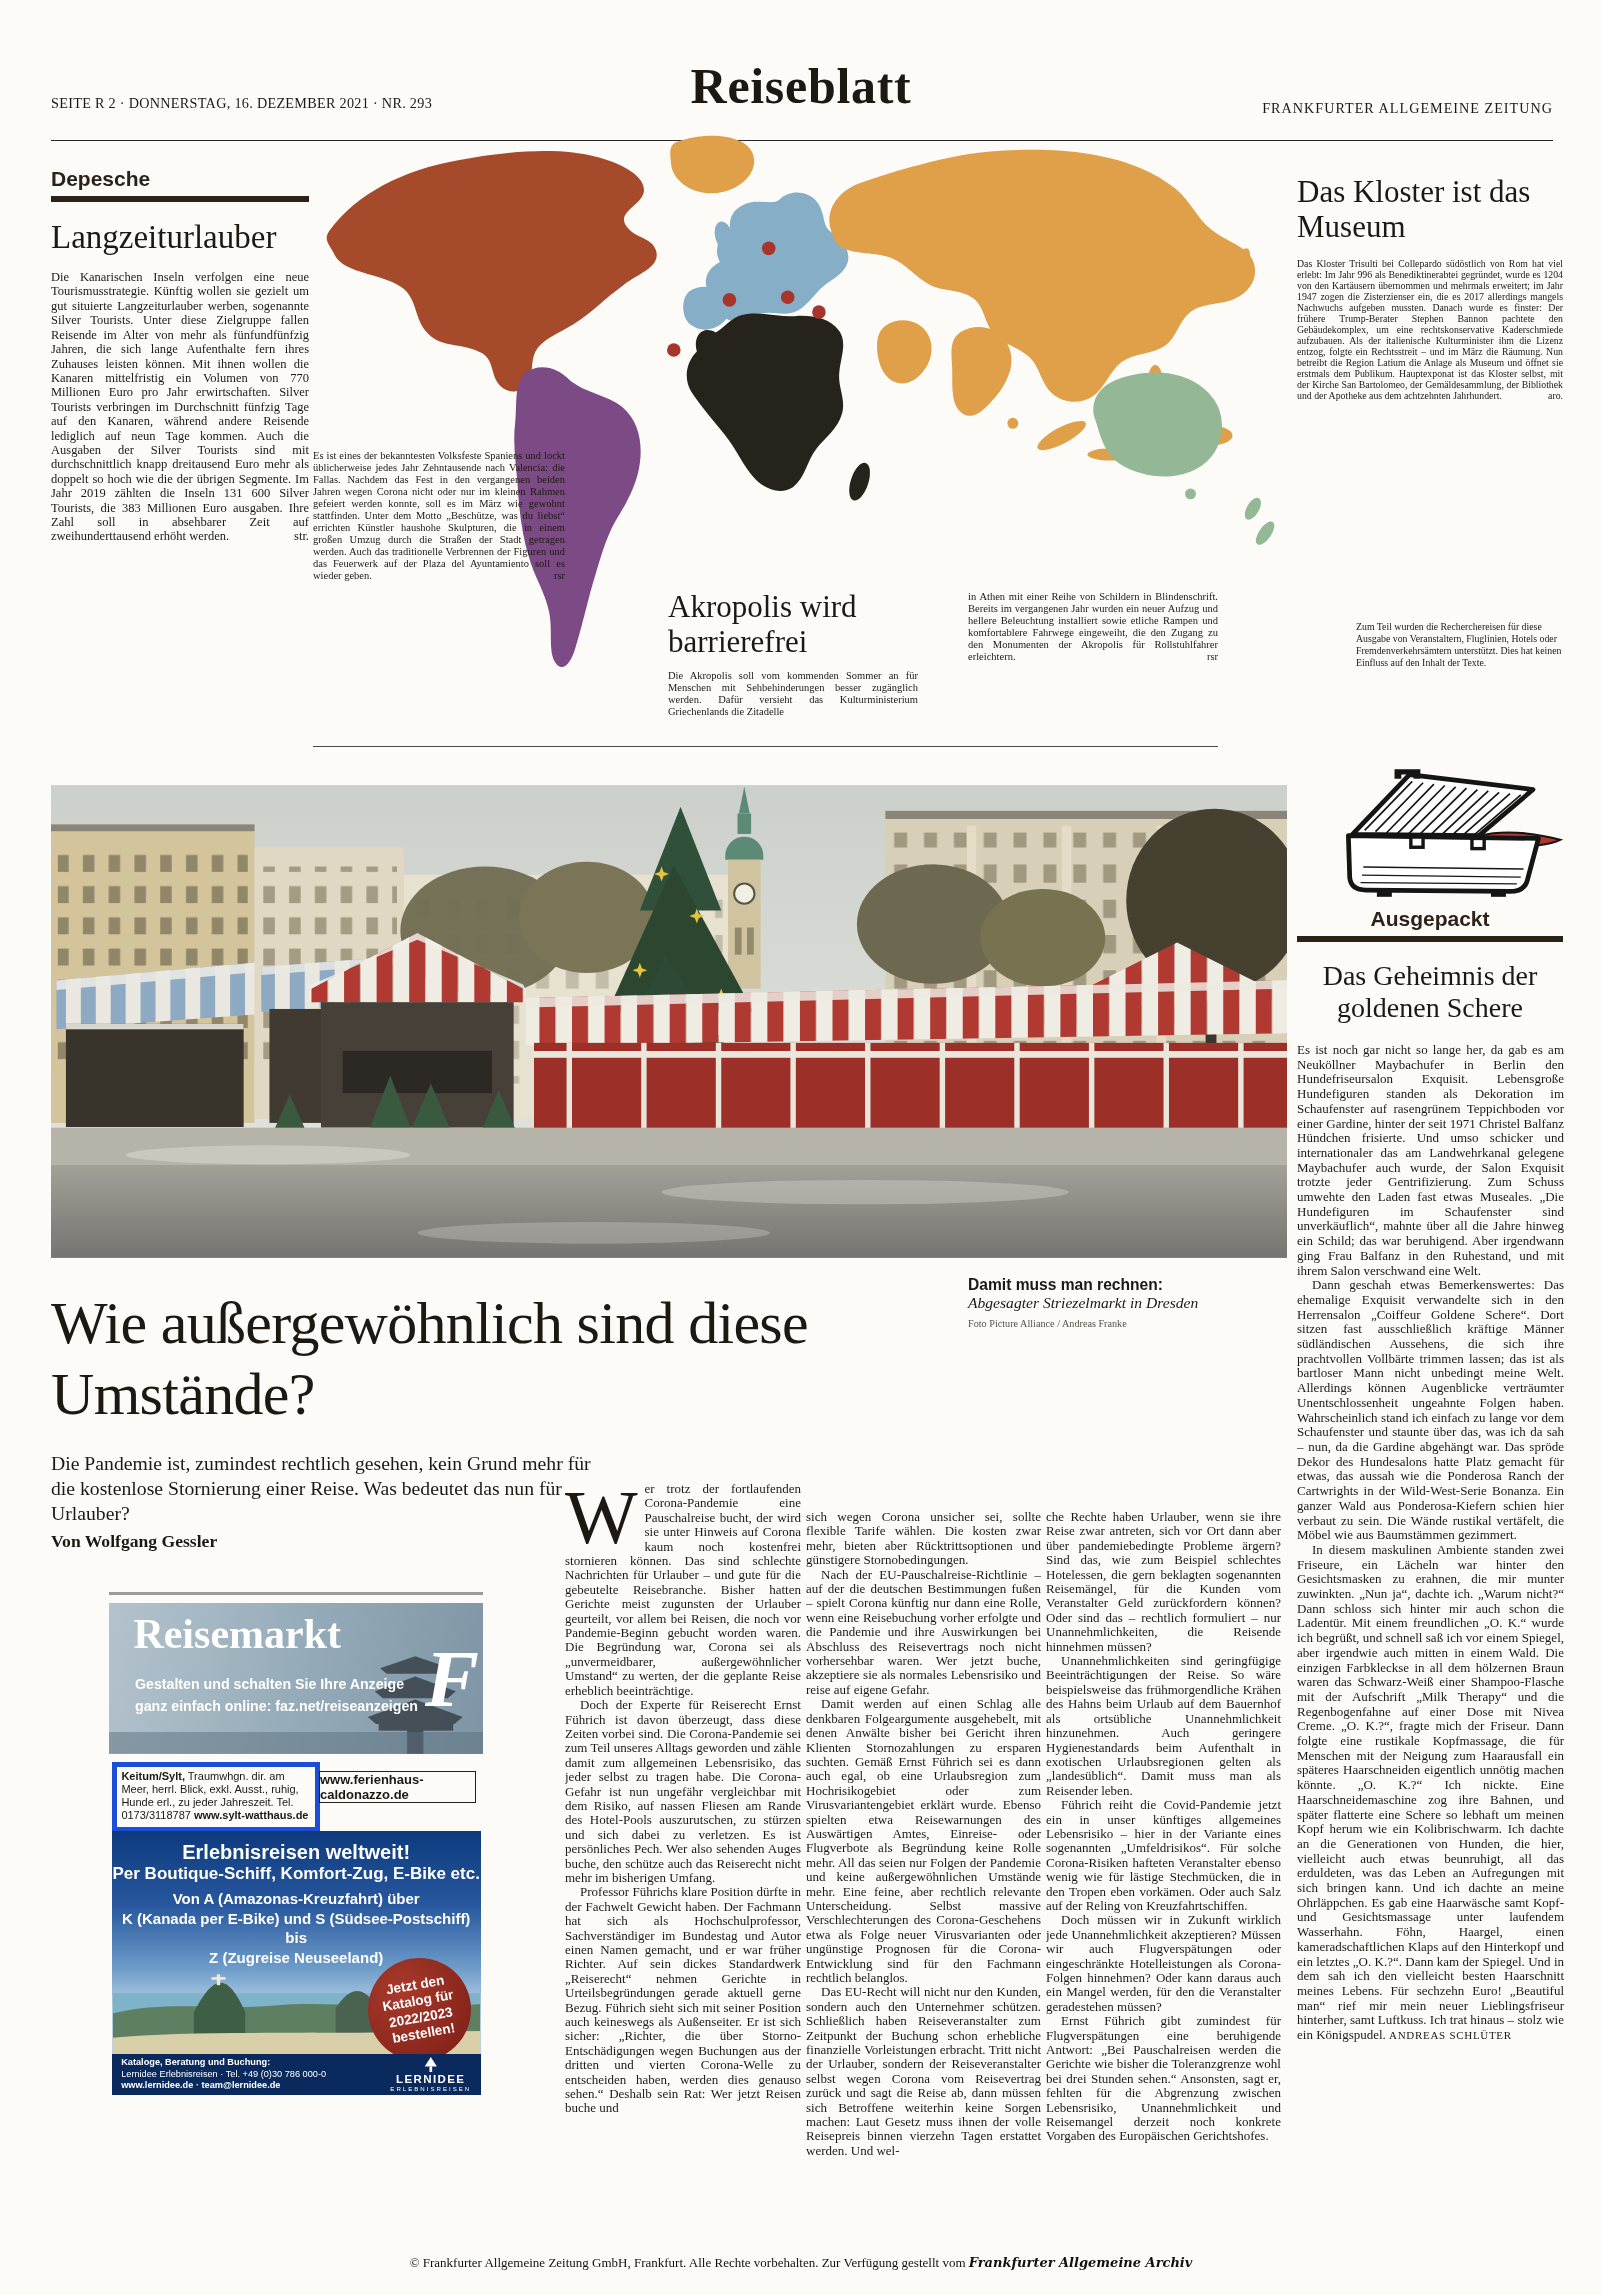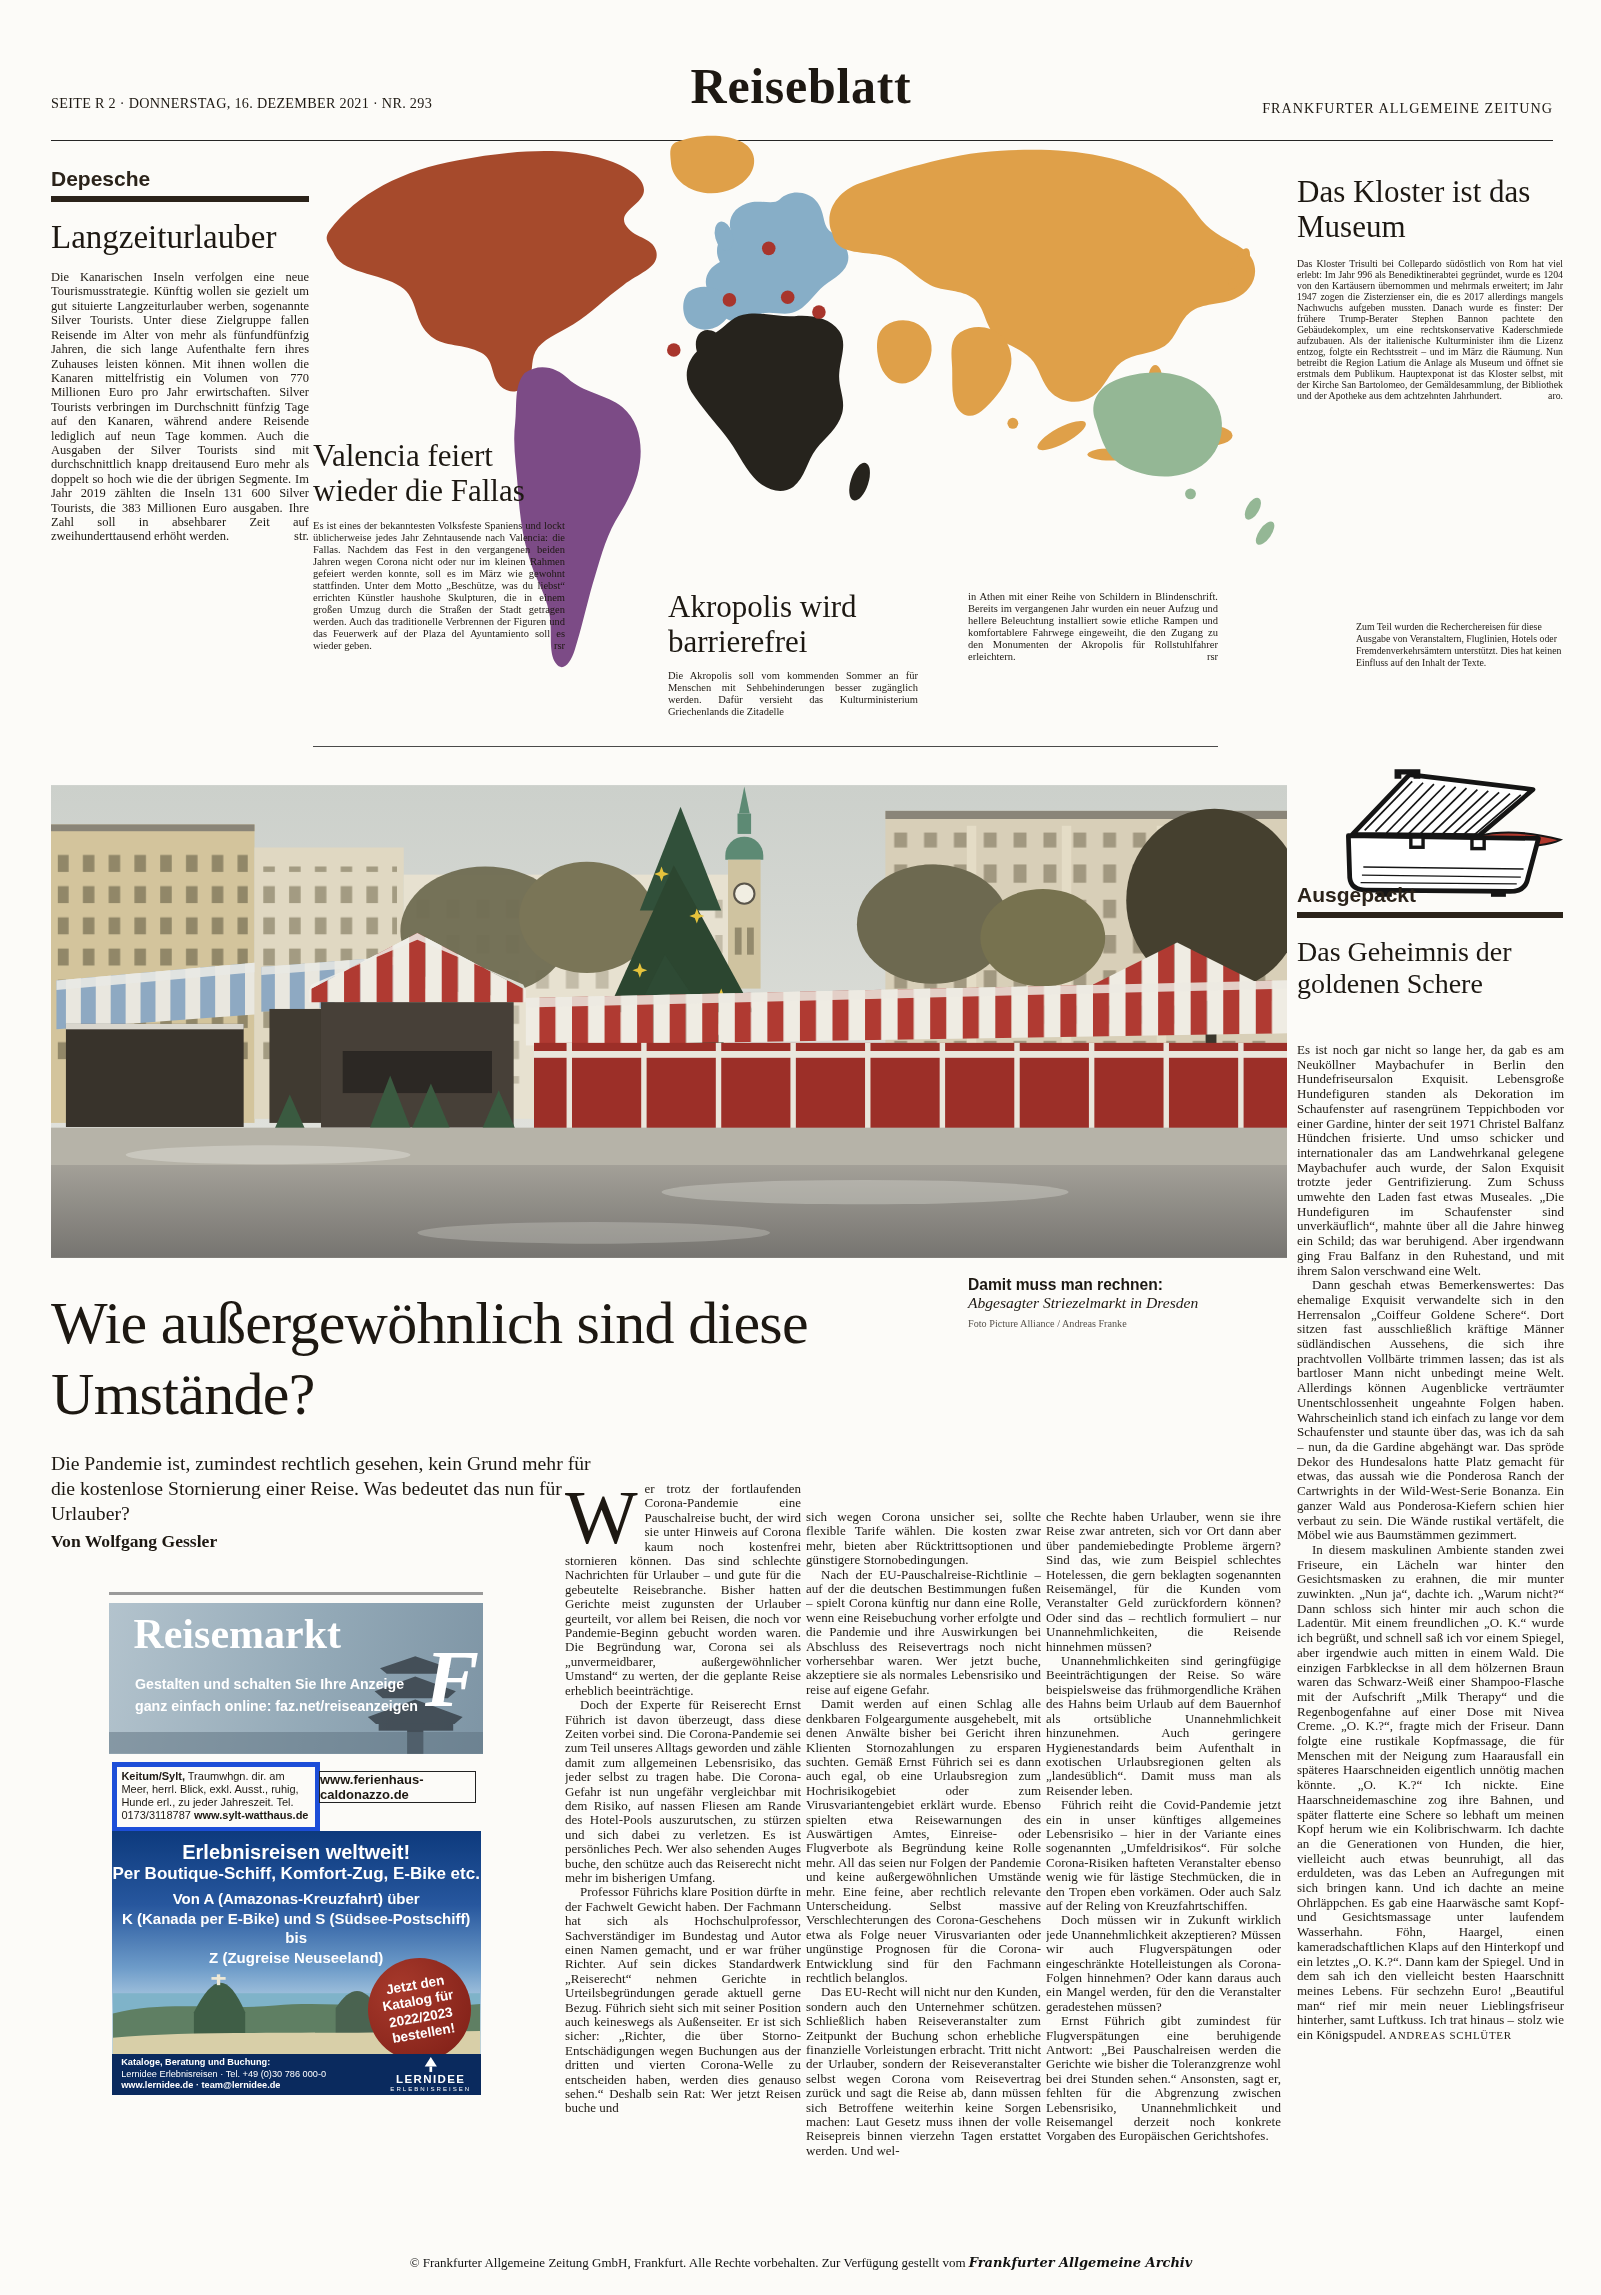--- a/index.html
+++ b/index.html
@@ -127,21 +127,20 @@
   <div class="abs" style="left:51px;top:167px;width:258px;">
     <div class="kicker">Depesche</div>
     <div class="kicker-bar"></div>
     <h2 class="h-side" style="margin:17.6px 0 0 0;font-size:33px;">Langzeiturlauber</h2>
     <div class="jtext b-depesche" style="margin-top:15px;">
       <p class="para ni"><span>Die Kanarischen Inseln verfolgen eine neue Tourismusstrategie. Künftig wollen sie gezielt um gut situierte Langzeiturlauber werben, sogenannte Silver Tourists. Unter diese Zielgruppe fallen Reisende im Alter von mehr als fünfundfünfzig Jahren, die sich lange Aufenthalte fern ihres Zuhauses leisten können. Mit ihnen wollen die Kanaren mittelfristig ein Volumen von 770 Millionen Euro pro Jahr erwirtschaften. Silver Tourists verbringen im Durchschnitt fünfzig Tage auf den Kanaren, während andere Reisende lediglich auf neun Tage kommen. Auch die Ausgaben der Silver Tourists sind mit durchschnittlich knapp dreitausend Euro mehr als doppelt so hoch wie die der übrigen Segmente. Im Jahr 2019 zählten die Inseln 131 600 Silver Tourists, die 383 Millionen Euro ausgaben. Ihre Zahl soll in absehbarer Zeit auf zweihunderttausend erhöht werden.</span> <span class="sig">str.</span></p>
     </div>
   </div>
 
   <div class="abs" style="left:313px;top:438px;width:252px;">
-    <h2 class="h-side" style="margin:0;">Valencia feiert wieder die Fallas</h2>
     <div class="jtext b-valencia" style="margin-top:12.2px;">
       <p class="para ni"><span>Es ist eines der bekanntesten Volksfeste Spaniens und lockt üblicherweise jedes Jahr Zehntausende nach Valencia: die Fallas. Nachdem das Fest in den vergangenen beiden Jahren wegen Corona nicht oder nur im kleinen Rahmen gefeiert werden konnte, soll es im März wie gewohnt stattfinden. Unter dem Motto „Beschütze, was du liebst“ errichten Künstler haushohe Skulpturen, die in einem großen Umzug durch die Straßen der Stadt getragen werden. Auch das traditionelle Verbrennen der Figuren und das Feuerwerk auf der Plaza del Ayuntamiento soll es wieder geben.</span> <span class="sig">rsr</span></p>
     </div>
   </div>
 
   <div class="abs" style="left:668px;top:589px;width:252px;">
     <h2 class="h-side" style="margin:0;">Akropolis wird barrierefrei</h2>
   </div>
   <div class="abs jtext b-valencia clip" style="left:668px;top:670px;width:250px;height:76px;">
     <p class="para ni">Die Akropolis soll vom kommenden Sommer an für Menschen mit Sehbehinderungen besser zugänglich werden. Dafür versieht das Kulturministerium Griechenlands die Zitadelle</p>
@@ -182,21 +181,21 @@
       <path d="M80,150 L316,153"></path>
         <path d="M78,162 L312,165"></path>
         <path d="M76,173 L306,175"></path>
     </g>
     <rect x="150" y="106" width="18" height="15" fill="#ffffff" stroke="#151515" stroke-width="5"></rect>
     <rect x="240" y="108" width="18" height="15" fill="#ffffff" stroke="#151515" stroke-width="5"></rect>
     <rect x="100" y="184" width="22" height="10" fill="#151515"></rect>
     <rect x="268" y="184" width="22" height="10" fill="#151515"></rect>
   </svg>
 
-  <div class="abs" style="left:1297px;top:883px;width:266px;">
+  <div class="abs" style="left:1297px;top:907px;width:266px;text-align:center;">
     <div class="kicker">Ausgepackt</div>
     <div class="kicker-bar"></div>
     <h2 class="h-schere" style="margin:17.6px 0 0 0;">Das Geheimnis der goldenen Schere</h2>
   </div>
   <div class="abs jtext b-schere clip" style="left:1297px;top:1043px;width:267px;height:1188px;">
     <p class="para ni">Es ist noch gar nicht so lange her, da gab es am Neuköllner Maybachufer in Berlin den Hundefriseursalon Exquisit. Lebensgroße Hundefiguren standen als Dekoration im Schaufenster auf rasengrünem Teppichboden vor einer Gardine, hinter der seit 1971 Christel Balfanz Hündchen frisierte. Und umso schicker und internationaler das am Landwehrkanal gelegene Maybachufer auch wurde, der Salon Exquisit trotzte jeder Gentrifizierung. Zum Schuss umwehte den Laden fast etwas Museales. „Die Hundefiguren im Schaufenster sind unverkäuflich“, mahnte über all die Jahre hinweg ein Schild; das war beruhigend. Aber irgendwann ging Frau Balfanz in den Ruhestand, und mit ihrem Salon verschwand eine Welt.</p>
     <p class="para">Dann geschah etwas Bemerkenswertes: Das ehemalige Exquisit verwandelte sich in den Herrensalon „Coiffeur Goldene Schere“. Dort sitzen fast ausschließlich kräftige Männer südländischen Aussehens, die sich ihre prachtvollen Vollbärte trimmen lassen; das ist als bartloser Mann nicht unbedingt meine Welt. Allerdings können Augenblicke verträumter Unentschlossenheit ungeahnte Folgen haben. Wahrscheinlich stand ich einfach zu lange vor dem Schaufenster und staunte über das, was ich da sah – nun, da die Gardine abgehängt war. Das spröde Dekor des Hundesalons hatte Platz gemacht für etwas, das aussah wie die Ponderosa Ranch der Cartwrights in der Wild-West-Serie Bonanza. Ein ganzer Wald aus Ponderosa-Kiefern schien hier verbaut zu sein. Die Wände rustikal vertäfelt, die Möbel wie aus Baumstämmen gezimmert.</p>
     <p class="para"><span>In diesem maskulinen Ambiente standen zwei Friseure, ein Lächeln war hinter den Gesichtsmasken zu erahnen, die mir munter zuwinkten. „Nun ja“, dachte ich. „Warum nicht?“ Dann schloss sich hinter mir auch schon die Ladentür. Mit einem freundlichen „O. K.“ wurde ich begrüßt, und schnell saß ich vor einem Spiegel, aber irgendwie auch mitten in einem Wald. Die einzigen Farbkleckse in all dem hölzernen Braun waren das Schwarz-Weiß einer Shampoo-Flasche mit der Aufschrift „Milk Therapy“ und die Regenbogenfahne auf einer Dose mit Nivea Creme. „O. K.?“, fragte mich der Friseur. Dann folgte eine rustikale Kopfmassage, die für Menschen mit der Neigung zum Haarausfall ein späteres Haarschneiden eigentlich unnötig machen könnte. „O. K.?“ Ich nickte. Eine Haarschneidemaschine zog ihre Bahnen, und später flatterte eine Schere so lebhaft um meinen Kopf herum wie ein Kolibrischwarm. Ich dachte an die Generationen von Hunden, die hier, vielleicht auch etwas beunruhigt, all das erduldeten, was das Leben an Aufregungen mit sich bringen kann. Und ich dachte an meine Ohrläppchen. Es gab eine Haarwäsche samt Kopf- und Gesichtsmassage unter laufendem Wasserhahn. Föhn, Haargel, einen kameradschaftlichen Klaps auf den Hinterkopf und ein letztes „O. K.?“. Dann kam der Spiegel. Und in dem sah ich den vielleicht besten Haarschnitt meines Lebens. Für sechzehn Euro! „Beautiful man“ rief mir mein neuer Lieblingsfriseur hinterher, samt Luftkuss. Ich trat hinaus – stolz wie ein Königspudel.</span> <span class="author">ANDREAS SCHLÜTER</span></p>
   </div>
 

